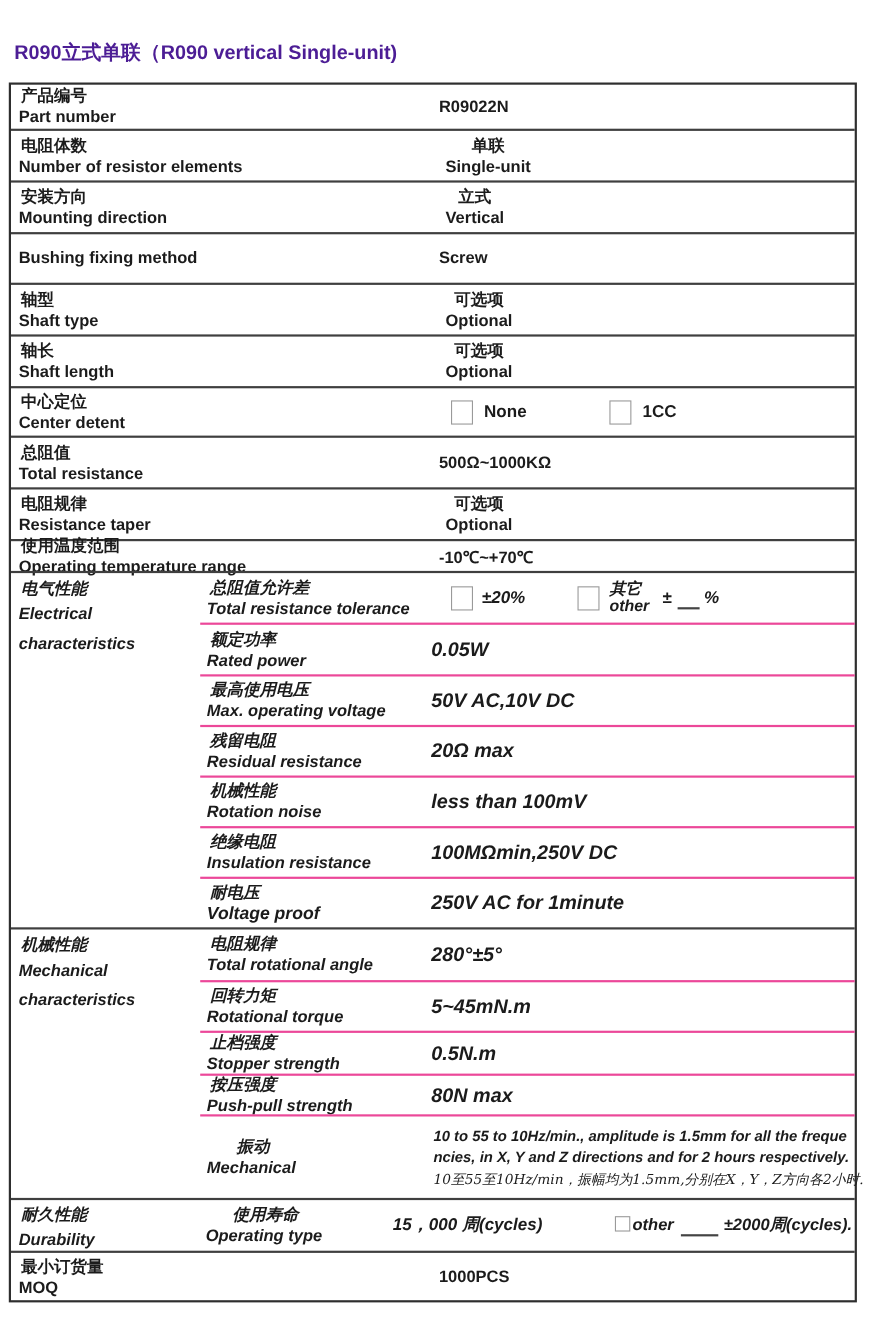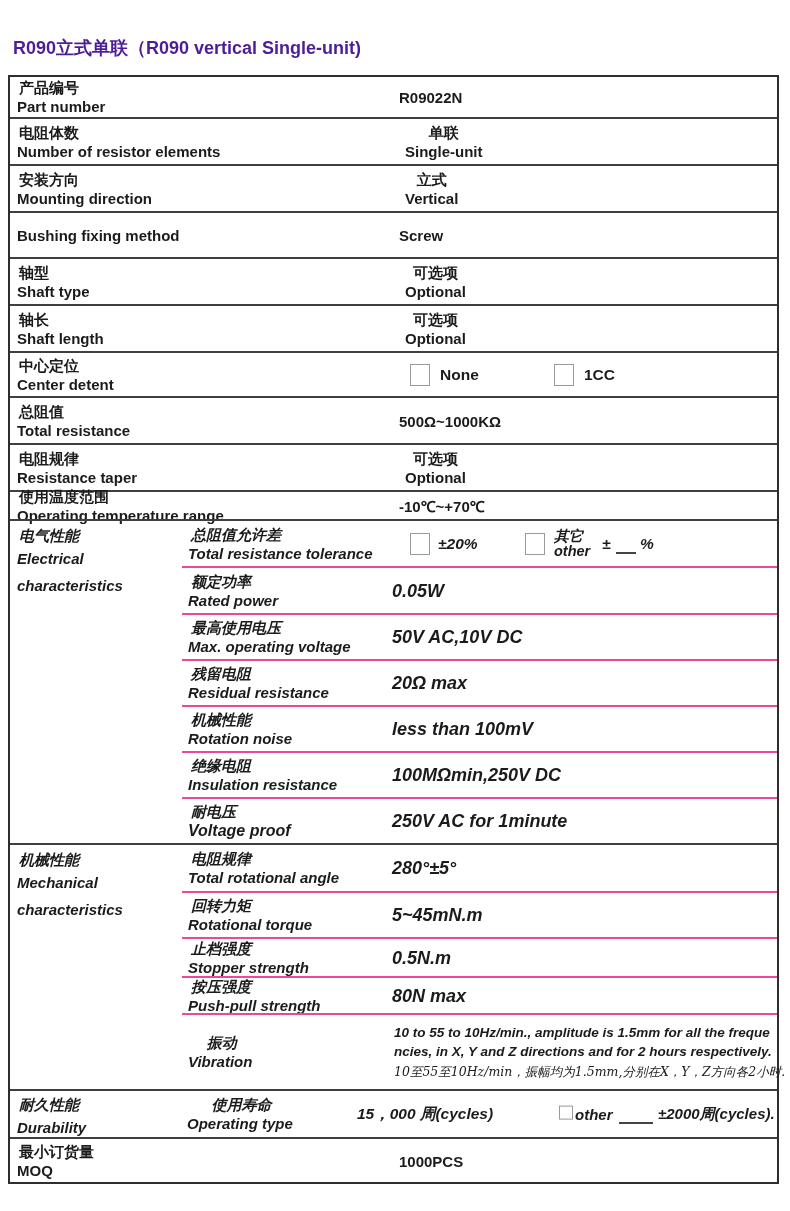--- a/index.html
+++ b/index.html
@@ -267,21 +267,21 @@
       <div class="sub" style="height:37px">
         <div class="slbl">
           <div class="zh">按压强度</div>
           <div class="en">Push-pull strength</div>
         </div>
         <div class="sval">80N max</div>
       </div>
       <div class="sub" style="height:76px">
         <div class="slbl centered">
           <div class="zh">振动</div>
-          <div class="en">Vibration</div>
+          <div class="en">Mechanical</div>
         </div>
         <div class="vib-val">
           <div class="en">10 to 55 to 10Hz/min., amplitude is 1.5mm for all the freque</div>
           <div class="en">ncies, in X, Y and Z directions and for 2 hours respectively.</div>
           <div class="zh">10至55至10Hz/min，振幅均为1.5mm,分别在X，Y，Z方向各2小时.</div>
         </div>
       </div>
     </div>
   </div>
 

